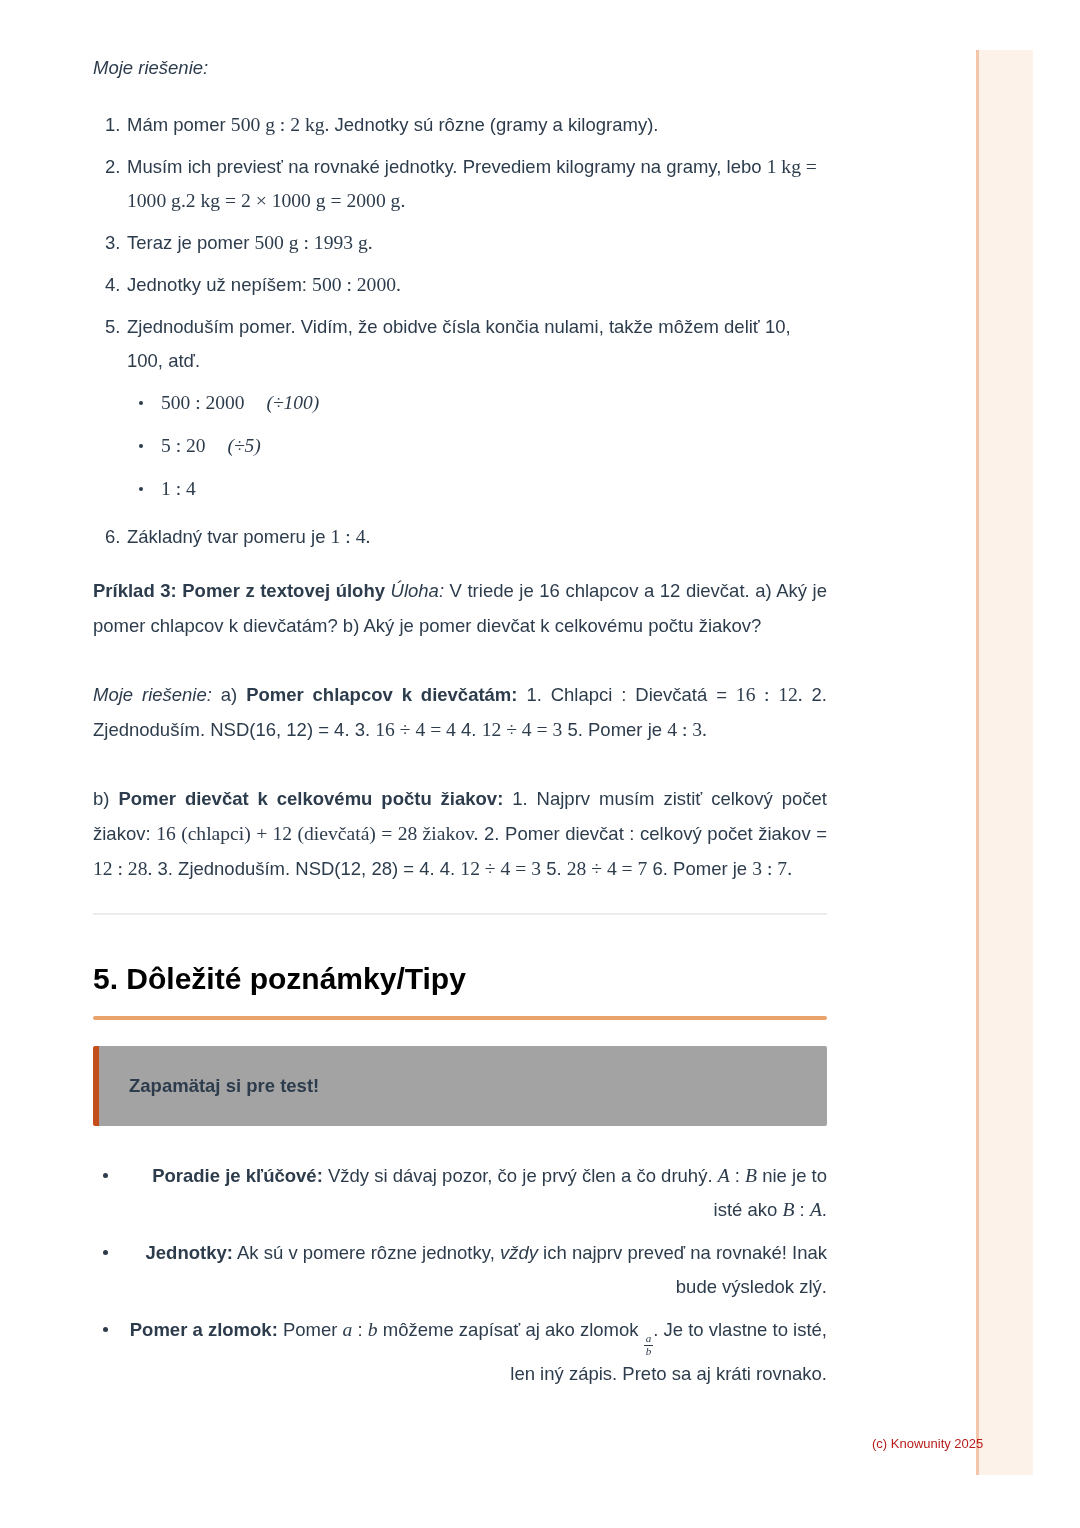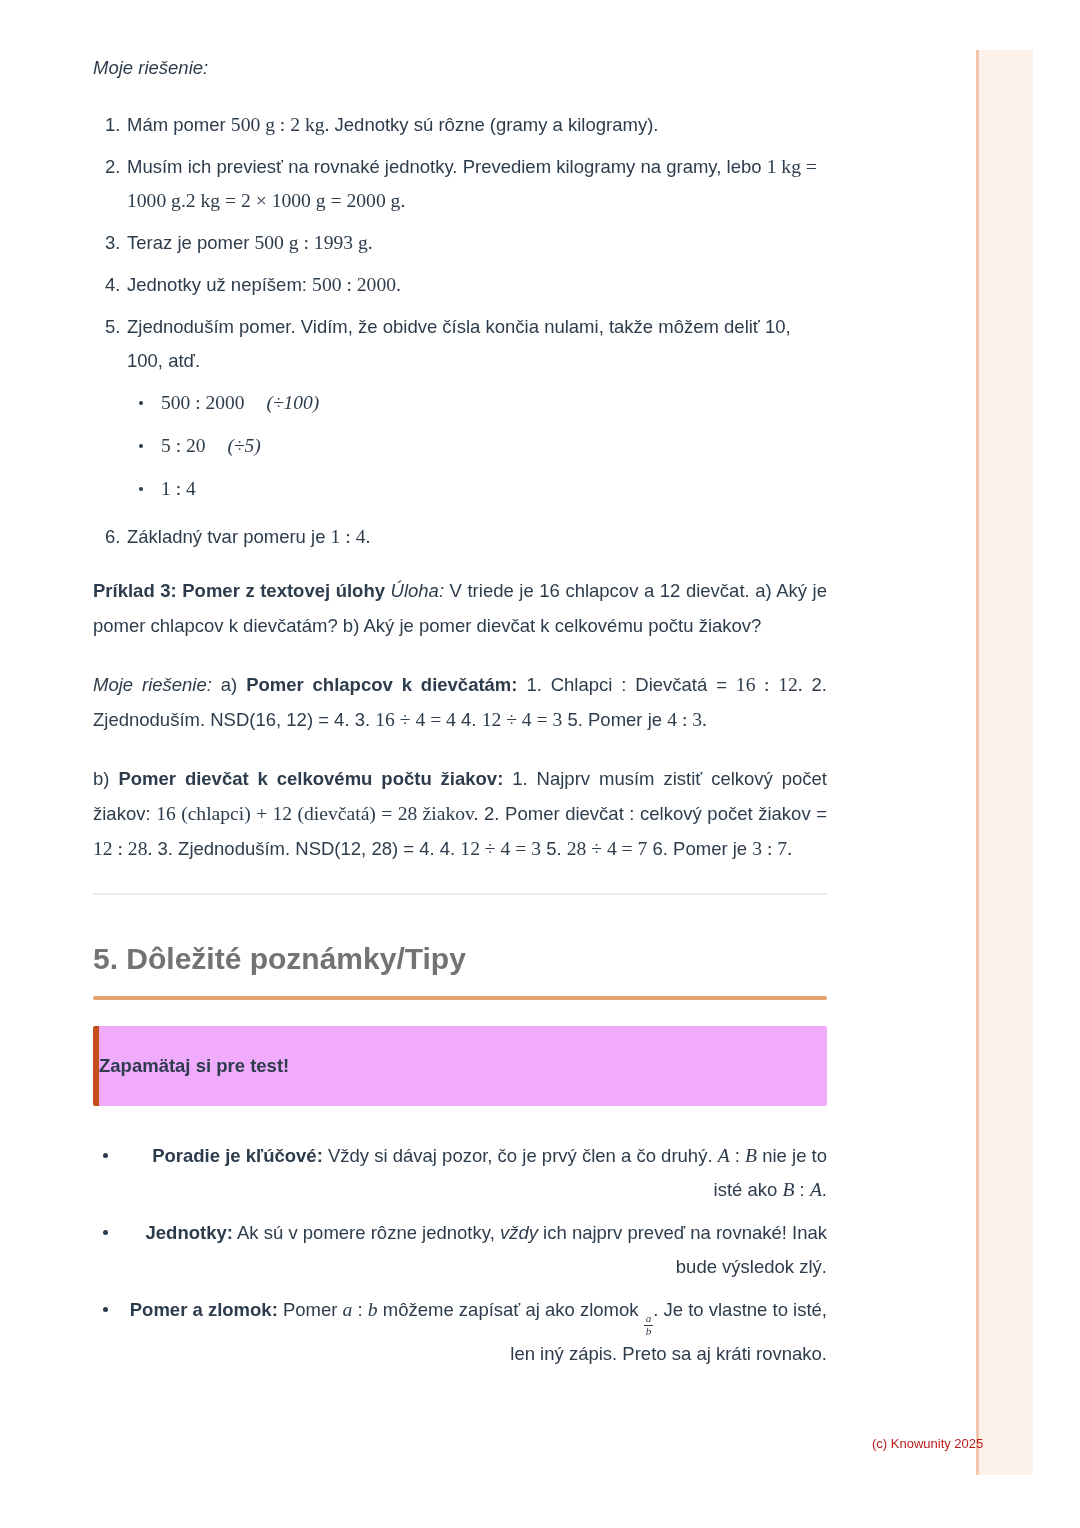--- a/index.html
+++ b/index.html
@@ -58,42 +58,43 @@
     width: 5px; height: 5px; border-radius: 50%;
     background: #2d3c4c;
   }
   ul.sub .dot { width: 4px; height: 4px; }
   .op { display: inline-block; margin-left: 22px; font-style: italic; }
   
   .para {
     font-size: 18.5px;
     line-height: 35px;
     text-align: justify;
-    margin-top: 24px;
+    margin-top: 34px;
   }
   .para.first { margin-top: 19px; }
   .divider { height: 2px; background: #ececec; margin-top: 27px; }
   h2.section-title {
     margin-top: 43px;
     font-size: 30px;
     line-height: 42px;
     font-weight: bold;
-    color: #737373;
+    color: #000000;
   }
   .heading-underline {
     height: 4px; background: #e9a46e; border-radius: 2px;
     margin-top: 16px;
   }
   .callout {
     margin-top: 26px;
     height: 80px;
-    background: #f0abfc;
+    background: #a3a3a3;
     border-left: 6px solid #c44e1b;
     border-radius: 2px;
     display: flex; align-items: center;
+    padding-left: 30px;
   }
   .callout-title { font-weight: bold; font-size: 18.5px; }
   ul.tips { list-style: none; margin-top: 33px; text-align: right; }
   ul.tips > li {
     position: relative;
     padding-left: 32px;
     font-size: 18.5px;
     line-height: 34px;
     margin-bottom: 9px;
   }

